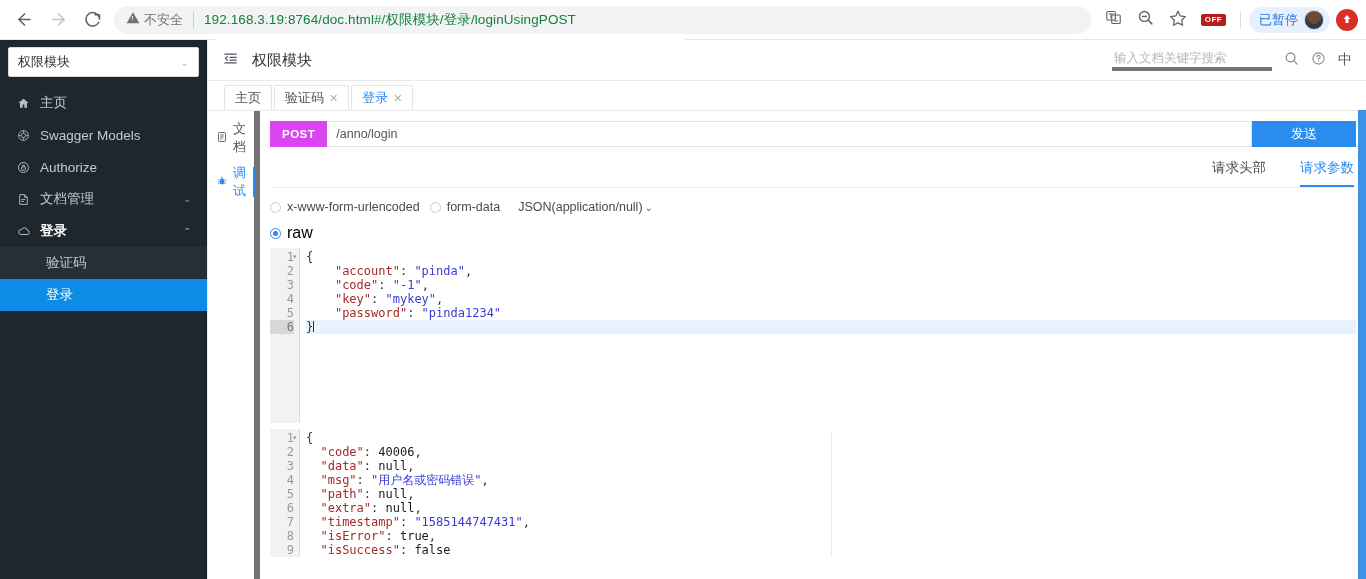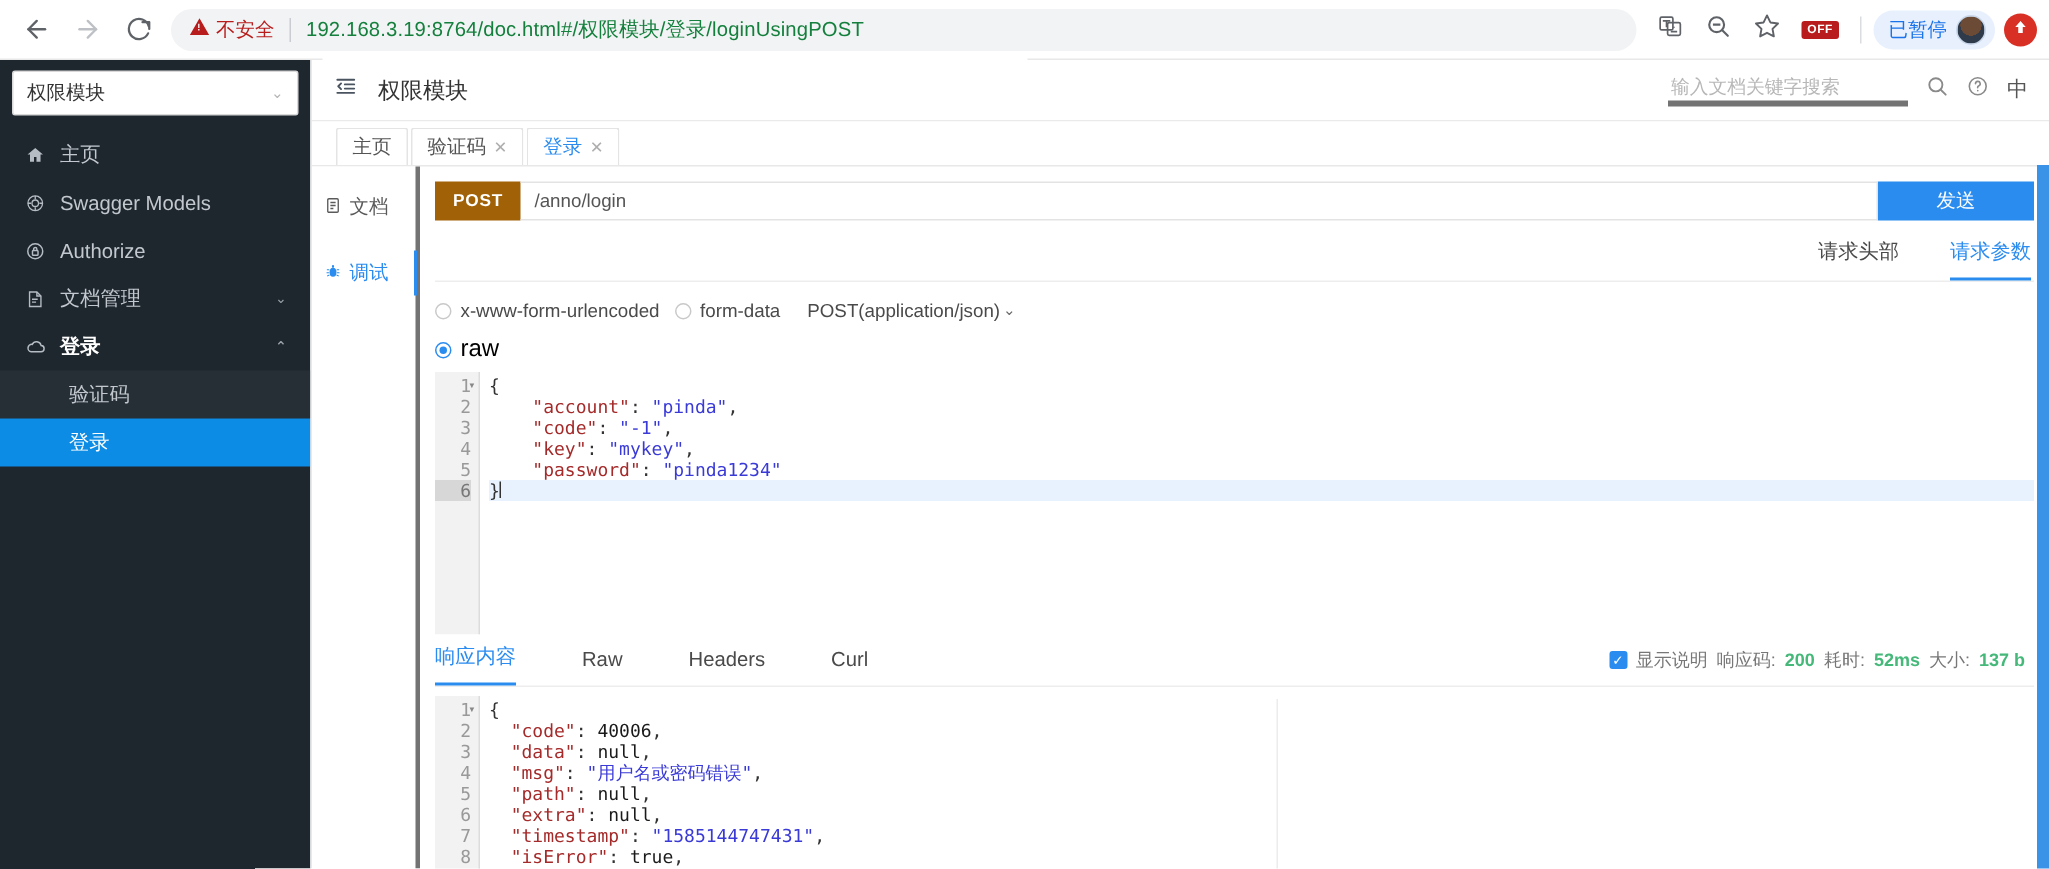--- a/index.html
+++ b/index.html
@@ -26,21 +26,21 @@
     color: #5f6368; cursor: pointer;
   }
   .nav-btn svg { display: block; }
   .nav-btn.disabled { color: #bdc1c6; }
   .omnibox {
     flex: 1; height: 28px; margin: 0 8px 0 6px;
     background: #f1f3f4; border-radius: 14px;
     display: flex; align-items: center; padding: 0 12px;
     font-size: 13.5px; color: #202124; overflow: hidden; white-space: nowrap;
   }
-  .not-secure { display: flex; align-items: center; gap: 4px; color: #b91c1c; font-size: 13px; font-weight: 500;}
+  .not-secure { display: flex; align-items: center; gap: 4px; color: #737373; font-size: 13px; font-weight: 500;}
   .omnibox-sep { width: 1px; height: 16px; background: #c9ccd0; margin: 0 10px; }
   .url { color: #15803d; font-size: 13.5px; letter-spacing: 0.1px; }
   .chrome-right { display: flex; align-items: center; gap: 2px; padding-right: 8px; }
   .ic-btn {
     width: 30px; height: 30px; border-radius: 15px;
     display: flex; align-items: center; justify-content: center;
     color: #5f6368; cursor: pointer;
   }
   .off-badge {
     background: #b91c1c; color: #fff; font-size: 8px; font-weight: bold;
@@ -130,39 +130,39 @@
     border: 1px solid #e4e4e4; border-bottom: none;
     background: #fff; margin-right: 2px; cursor: pointer;
     border-radius: 2px 2px 0 0;
   }
   .tab.active { color: #2b8cf0; }
   .tab .x { color: #aeaeae; font-size: 11px; }
 
   
   .body-wrap { display: flex; height: 468px; }
   .vtabs {
-    width: 72px; padding-top: 10px; border-right: 3px solid #737373; background: #fff;
+    width: 52px; padding-top: 10px; border-right: 6px solid #737373; background: #fff;
   }
   .vtab {
     height: 34px; display: flex; align-items: center; gap: 5px;
     font-size: 13px; color: #5a5a5a; padding-left: 8px; cursor: pointer;
     position: relative; margin-bottom: 10px;
   }
   .vtab.active { color: #2b8cf0; }
   .vtab.active:after {
     content: ""; position: absolute; right: -1px; top: 2px; bottom: 2px; width: 2px; background: #2b8cf0;
   }
   .vtab .vt-ic { font-size: 11px; }
 
   .pane { flex: 1; padding: 10px 10px 0 10px; position: relative; }
 
   
   .url-row { display: flex; align-items: stretch; height: 26px; }
   .method {
-    background: #a16207; color: #fff; font-size: 11.5px; font-weight: bold;
+    background: #d946ef; color: #fff; font-size: 11.5px; font-weight: bold;
     display: flex; align-items: center; padding: 0 12px; letter-spacing: .5px;
   }
   .url-input {
     flex: 1; border: 1px solid #e3e3e3; border-left: none;
     display: flex; align-items: center; padding: 0 9px; font-size: 12.5px; color: #555;
   }
   .send-btn {
     width: 104px; background: #2b8cf0; color: #fff; font-size: 13px;
     display: flex; align-items: center; justify-content: center; cursor: pointer;
   }
@@ -482,21 +482,21 @@
         <div class="radio-row">
           <label class="radio">
             <span class="rd"></span>
             <span>x-www-form-urlencoded</span>
           </label>
           <label class="radio">
             <span class="rd"></span>
             <span>form-data</span>
           </label>
           <div class="ctype">
-            <span>POST(application/json)</span>
+            <span>JSON(application/null)</span>
             <span class="cc">⌄</span>
           </div>
         </div>
 
         <div class="raw-row">
           <label class="radio">
             <span class="rd on"></span>
             <span>raw</span>
           </label>
         </div>
@@ -513,36 +513,20 @@
           <div class="code" id="req-code">
               <div class="ln"><span class="p">{</span></div>
               <div class="ln"><span class="p">    </span><span class="k">"account"</span><span class="p">: </span><span class="s">"pinda"</span><span class="p">,</span></div>
               <div class="ln"><span class="p">    </span><span class="k">"code"</span><span class="p">: </span><span class="s">"-1"</span><span class="p">,</span></div>
               <div class="ln"><span class="p">    </span><span class="k">"key"</span><span class="p">: </span><span class="s">"mykey"</span><span class="p">,</span></div>
               <div class="ln"><span class="p">    </span><span class="k">"password"</span><span class="p">: </span><span class="s">"pinda1234"</span></div>
               <div class="ln cur"><span class="p">}</span><span class="caret"></span></div>
             </div>
         </div>
 
-        <div class="resp-head">
-          <div class="resp-tab active">响应内容</div>
-          <div class="resp-tab">Raw</div>
-          <div class="resp-tab">Headers</div>
-          <div class="resp-tab">Curl</div>
-          <div class="resp-meta">
-            <span class="cbx">✓</span>
-            <span class="mlbl">显示说明</span>
-            <span class="mlbl">响应码:</span>
-            <span class="mval">200</span>
-            <span class="mlbl">耗时:</span>
-            <span class="mval">52ms</span>
-            <span class="mlbl">大小:</span>
-            <span class="mval">137 b</span>
-          </div>
-        </div>
 
         <div class="resp-body">
           <div class="editor">
             <div class="gutter" id="resp-gutter">
                 <div class="ln">1<span class="fold">▾</span></div>
                 <div class="ln">2</div>
                 <div class="ln">3</div>
                 <div class="ln">4</div>
                 <div class="ln">5</div>
                 <div class="ln">6</div>

